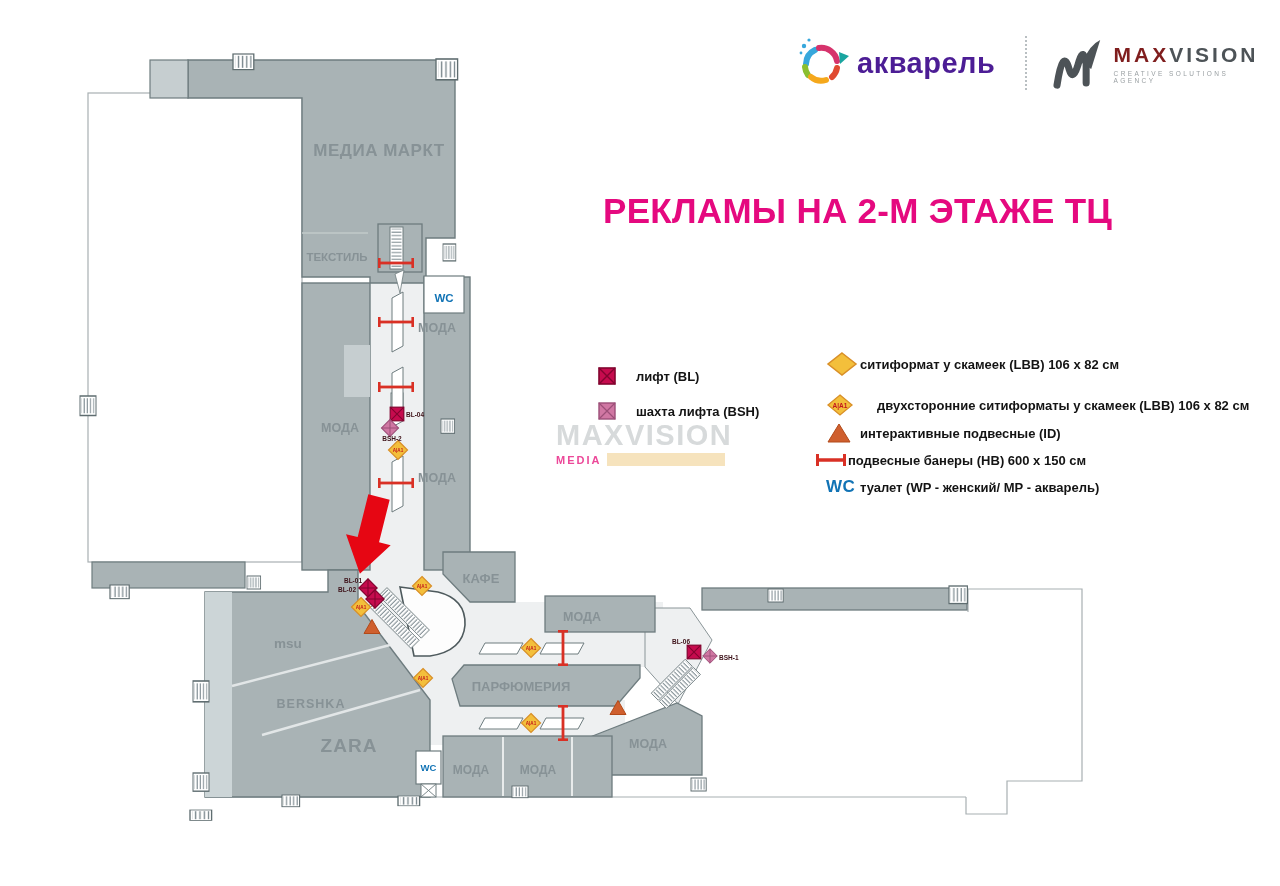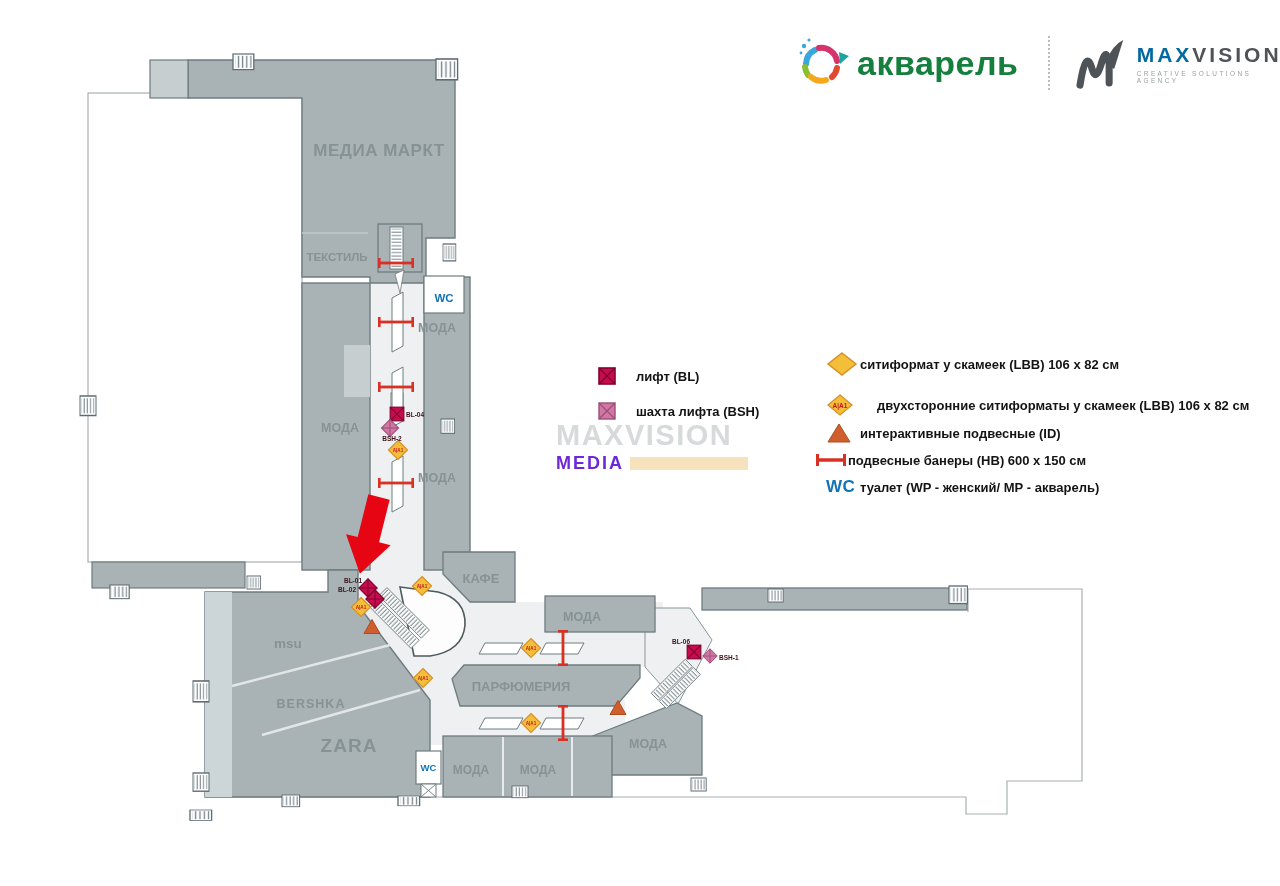--- a/index.html
+++ b/index.html
@@ -2,40 +2,40 @@
 <html><head>
 <meta charset="utf-8">
 <style>
   html,body{margin:0;padding:0;}
   body{width:1280px;height:886px;position:relative;background:#fff;overflow:hidden;
        font-family:"Liberation Sans",sans-serif;}
   .abs{position:absolute;}
   
   #logos{left:795px;top:30px;width:440px;height:66px;display:flex;align-items:center;z-index:3;}
   .aqua{display:flex;align-items:center;}
-  .aqua-text{color:#15803d;font-size:34px;font-weight:600;margin-left:8px;letter-spacing:.5px;}
+  .aqua-text{color:#4c1d95;font-size:29px;font-weight:600;margin-left:8px;letter-spacing:.5px;}
   .logo-divider{border-left:2px dotted #b9bfc2;height:54px;margin:0 26px 0 30px;}
   .mv{display:flex;align-items:center;}
   .mv-text{margin-left:12px;}
   .mv-line1{font-size:21px;font-weight:bold;letter-spacing:3px;}
-  .mv-max{color:#0369a1;margin-top:8px;} .mv-vision{color:#4d5357;text-align:center;}
+  .mv-max{color:#7f1d1d;margin-top:8px;} .mv-vision{color:#4d5357;text-align:center;}
   .mv-sub{font-size:6.5px;letter-spacing:2.4px;color:#9aa0a3;text-transform:uppercase;margin-top:3px;}
   
   #title{left:603px;top:188px;z-index:3;color:#e5097f;font-size:35px;font-weight:bold;line-height:45px;letter-spacing:.3px;}
   
   .leg-row{position:absolute;display:flex;align-items:center;z-index:3;}
   .leg-sym{width:34px;display:flex;justify-content:flex-start;align-items:center;flex:none;}
   .leg-label{font-size:13px;font-weight:bold;color:#141414;white-space:nowrap;}
   .leg-left .leg-sym{width:38px;}
   .wc-glyph{color:#1173b5;font-size:17px;font-weight:bold;letter-spacing:.5px;}
   
   #wm{left:556px;top:419px;z-index:2;}
   #wm .wm1{font-size:29px;font-weight:bold;color:#d7dadb;letter-spacing:1.5px;}
   #wm .wm2{display:flex;align-items:center;margin-top:1px;}
-  #wm .wm2-txt{font-size:18px;font-weight:bold;color:#6d28d9;letter-spacing:2px;}
+  #wm .wm2-txt{font-size:11px;font-weight:bold;color:#ec4899;letter-spacing:2px;}
   #wm .wm2-bar{width:118px;height:13px;background:#f6e3bd;margin-left:6px;}
   #plan{left:0;top:0;z-index:1;}
   svg text{font-family:"Liberation Sans",sans-serif;}
 </style>
 </head>
 <body>
 
 <div id="logos" class="abs">
   <div class="aqua">
     <svg width="54" height="58" viewBox="0 0 54 58">
@@ -58,20 +58,21 @@
       <path d="M29,24 Q36,6 47,1 L38,30 Z" fill="#4d5357"></path>
     </svg>
     <div class="mv-text">
       <div class="mv-line1"><span class="mv-max">MAX</span><span class="mv-vision">VISION</span></div>
       <div class="mv-sub">Creative Solutions Agency</div>
     </div>
   </div>
 </div>
 
 <div id="title" class="abs">
+  <div>РЕКЛАМЫ НА 2-М ЭТАЖЕ ТЦ</div>
 </div>
 
 <div class="leg-row leg-left" style="left:598px;top:367px;">
   <span class="leg-sym">
     <svg width="18" height="18">
         <rect x="1" y="1" width="16" height="16" fill="#c60b4e" stroke="#82042f" stroke-width="1.6"></rect>
         <path d="M1,1 L17,17 M17,1 L1,17" stroke="#82042f" stroke-width="1.4"></path>
       </svg>
   </span>
   <span class="leg-label">лифт (BL)</span>

